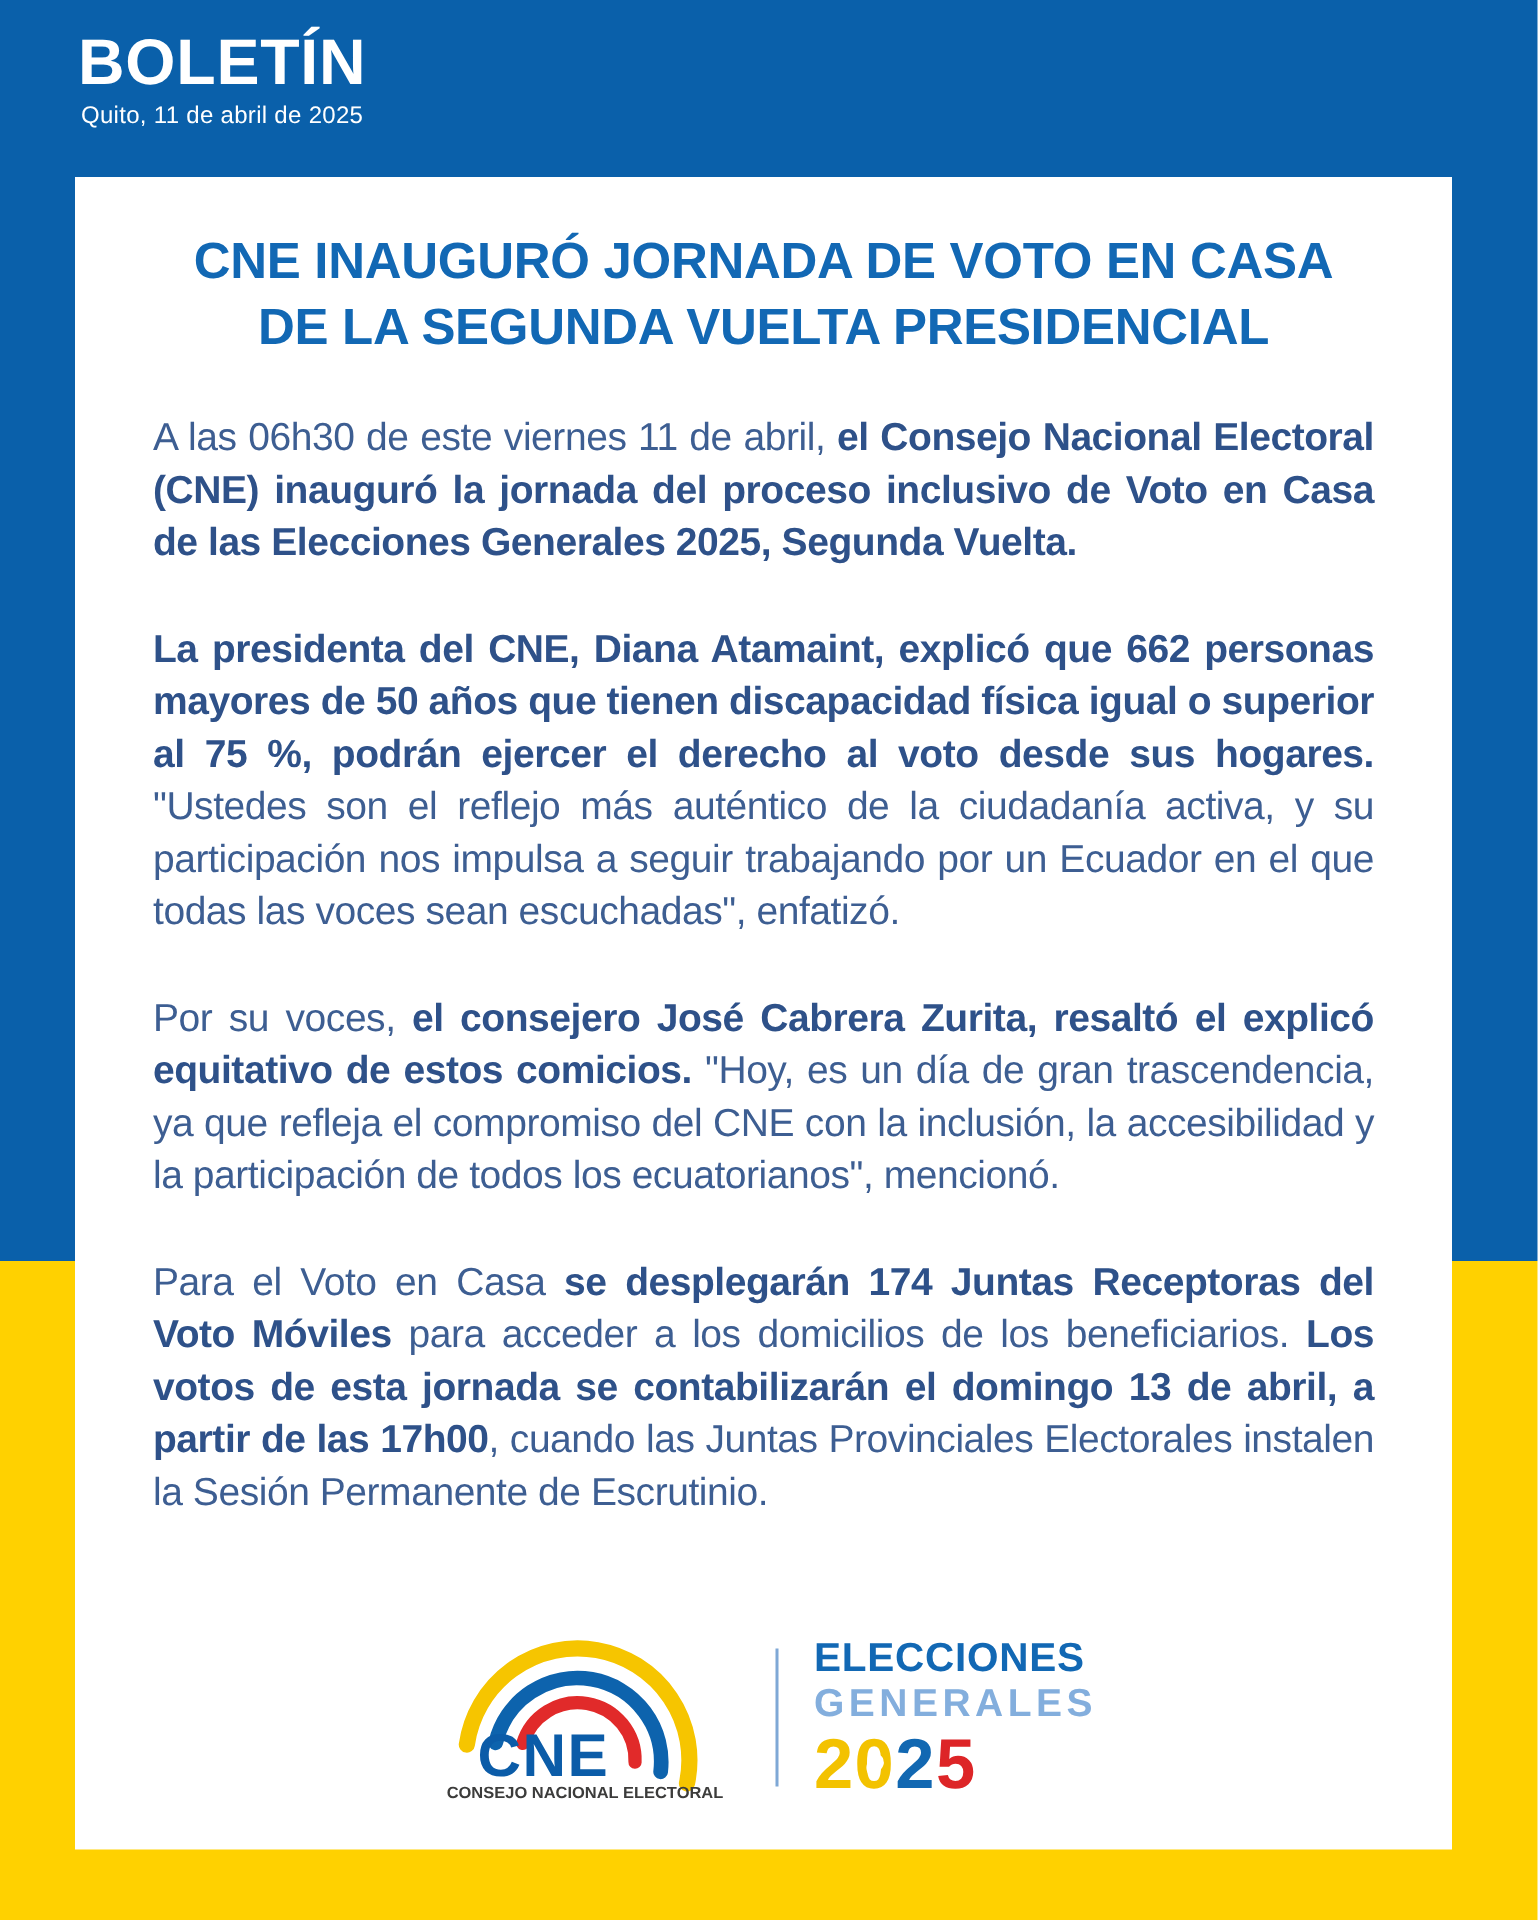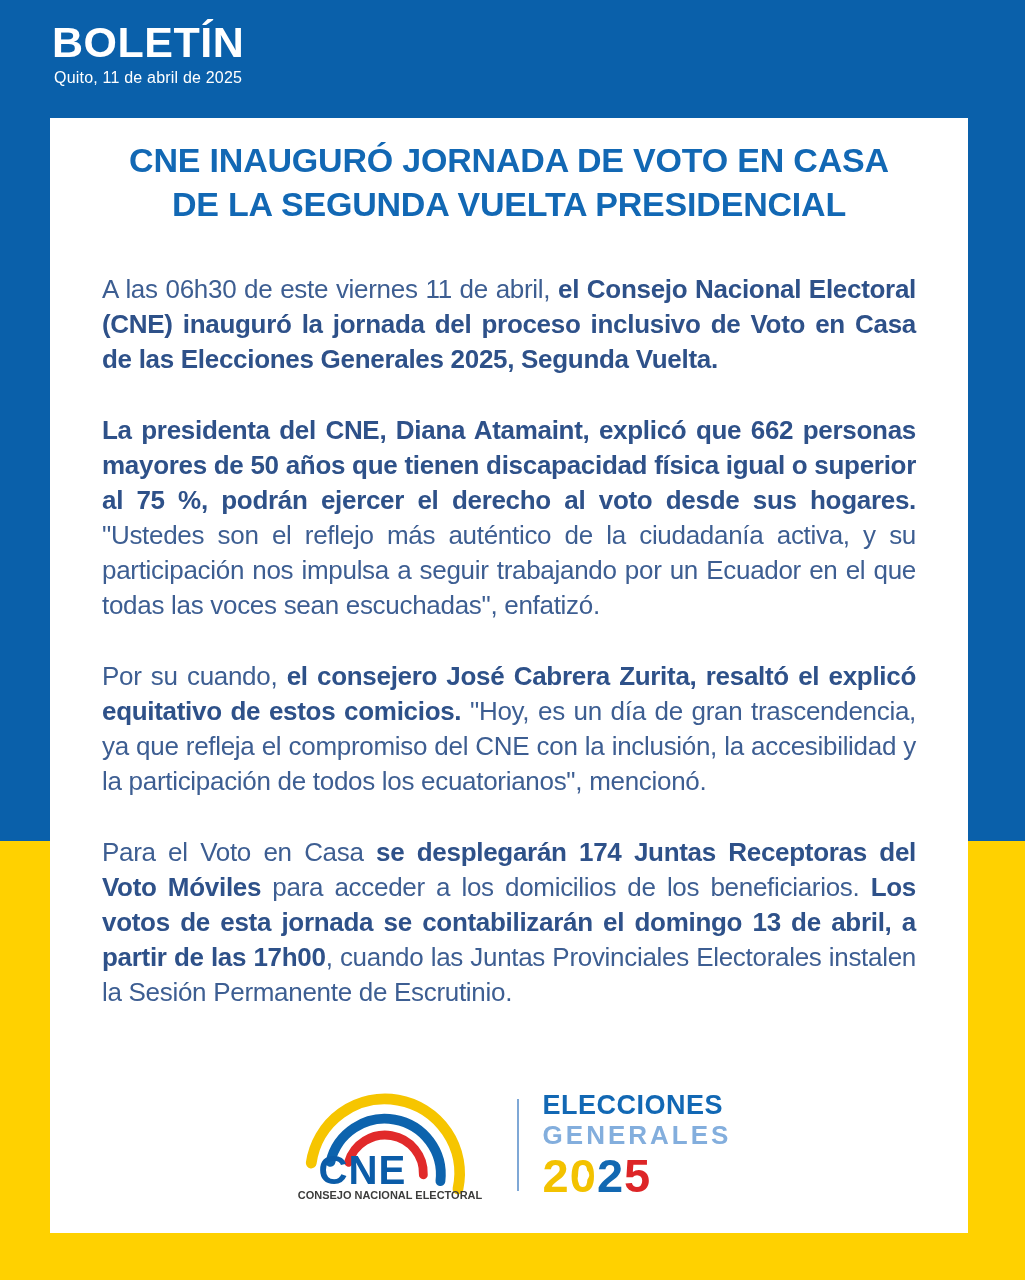--- a/index.html
+++ b/index.html
@@ -7,25 +7,25 @@
   .page{position:relative; width:1025px; height:1280px;
         background:linear-gradient(to bottom, var(--header_blue) 0 841px, var(--accent_yellow) 841px 100%);
         overflow:hidden;}
   
   .masthead{position:absolute; top:0; left:0; width:100%; height:118px; color:#fff;
             padding:20px 0 0 52px; box-sizing:border-box;}
   .masthead h1{margin:0; font-size:43px; font-weight:800; letter-spacing:0.5px; line-height:1.05;}
   .masthead p{margin:4px 0 0 2px; font-size:16px; font-weight:400; letter-spacing:0.2px;}
   
   .card{position:absolute; left:50px; top:118px; width:918px; height:1115px;
-        background:#ffffff; box-sizing:border-box; padding:20px 52px 26px 52px;
+        background:#ffffff; box-sizing:border-box; padding:34px 52px 26px 52px;
         display:flex; flex-direction:column;}
   .article-title{margin:0 10px 30px 10px; text-align:center; color:var(--title_blue);
         font-size:34px; font-weight:800; line-height:1.3; letter-spacing:-0.2px;}
-  .body-text p{margin:16px 0 36px 0; text-align:justify; color:var(--body_text);
+  .body-text p{margin:4px 0 36px 0; text-align:justify; color:var(--body_text);
         font-size:26px; line-height:35px; letter-spacing:-0.3px;}
   .body-text p:last-child{margin-bottom:0;}
   .body-text .b{font-weight:700; color:var(--body_text_bold);}
   
   .logo-row{margin-top:auto; display:flex; align-items:center; justify-content:center; gap:24px; padding-bottom:6px;}
   .cne-logo{width:206px; height:112px;}
   .logo-divider{width:2px; height:92px; background:#7fa8d6;}
   .elections-logo{display:flex; flex-direction:column; line-height:1;}
   .el-line1{color:var(--title_blue); font-size:27px; font-weight:800; letter-spacing:0.5px;}
   .el-line2{color:#83aedd; font-size:26px; font-weight:700; letter-spacing:3px; margin-top:3px;}
@@ -42,21 +42,21 @@
     <h1>BOLETÍN</h1>
     <p>Quito, 11 de abril de 2025</p>
   </header>
 
   <main class="card">
     <h2 class="article-title">CNE INAUGURÓ JORNADA DE VOTO EN CASA DE LA SEGUNDA VUELTA PRESIDENCIAL</h2>
 
     <div class="body-text">
         <p><span>A las 06h30 de este viernes 11 de abril, </span><span class="b">el Consejo Nacional Electoral (CNE) inauguró la jornada del proceso inclusivo de Voto en Casa de las Elecciones Generales 2025, Segunda Vuelta.</span></p>
         <p><span class="b">La presidenta del CNE, Diana Atamaint, explicó que 662 personas mayores de 50 años que tienen discapacidad física igual o superior al 75 %, podrán ejercer el derecho al voto desde sus hogares. </span><span>"Ustedes son el reflejo más auténtico de la ciudadanía activa, y su participación nos impulsa a seguir trabajando por un Ecuador en el que todas las voces sean escuchadas", enfatizó.</span></p>
-        <p><span>Por su cuando, </span><span class="b">el consejero José Cabrera Zurita, resaltó el explicó equitativo de estos comicios. </span><span>"Hoy, es un día de gran trascendencia, ya que refleja el compromiso del CNE con la inclusión, la accesibilidad y la participación de todos los ecuatorianos", mencionó.</span></p>
+        <p><span>Por su voces, </span><span class="b">el consejero José Cabrera Zurita, resaltó el explicó equitativo de estos comicios. </span><span>"Hoy, es un día de gran trascendencia, ya que refleja el compromiso del CNE con la inclusión, la accesibilidad y la participación de todos los ecuatorianos", mencionó.</span></p>
         <p><span>Para el Voto en Casa </span><span class="b">se desplegarán 174 Juntas Receptoras del Voto Móviles </span><span>para acceder a los domicilios de los beneficiarios. </span><span class="b">Los votos de esta jornada se contabilizarán el domingo 13 de abril, a partir de las 17h00</span><span>, cuando las Juntas Provinciales Electorales instalen la Sesión Permanente de Escrutinio.</span></p>
       </div>
 
     <div class="logo-row">
       <svg class="cne-logo" viewBox="0 0 210 114" aria-hidden="true">
         <path d="M 24.7 75.4 A 76 76 0 1 1 174.3 101.8" stroke="#F6C500" stroke-width="11" fill="none" stroke-linecap="round"></path>
         <path d="M 44.3 74.2 A 57 57 0 0 1 156.4 93.9" stroke="#0D63AD" stroke-width="10" fill="none" stroke-linecap="round"></path>
         <path d="M 62.7 74.6 A 39 39 0 0 1 139 87.4" stroke="#E12A2A" stroke-width="9" fill="none" stroke-linecap="round"></path>
         <text x="32" y="97" font-size="41" font-weight="bold" fill="#0B5CA8" font-family="Liberation Sans, sans-serif" letter-spacing="1">CNE</text>
         <text x="11" y="112" font-size="11" font-weight="bold" fill="#3C3C3B" font-family="Liberation Sans, sans-serif" textLength="188" lengthAdjust="spacingAndGlyphs">CONSEJO NACIONAL ELECTORAL</text>

